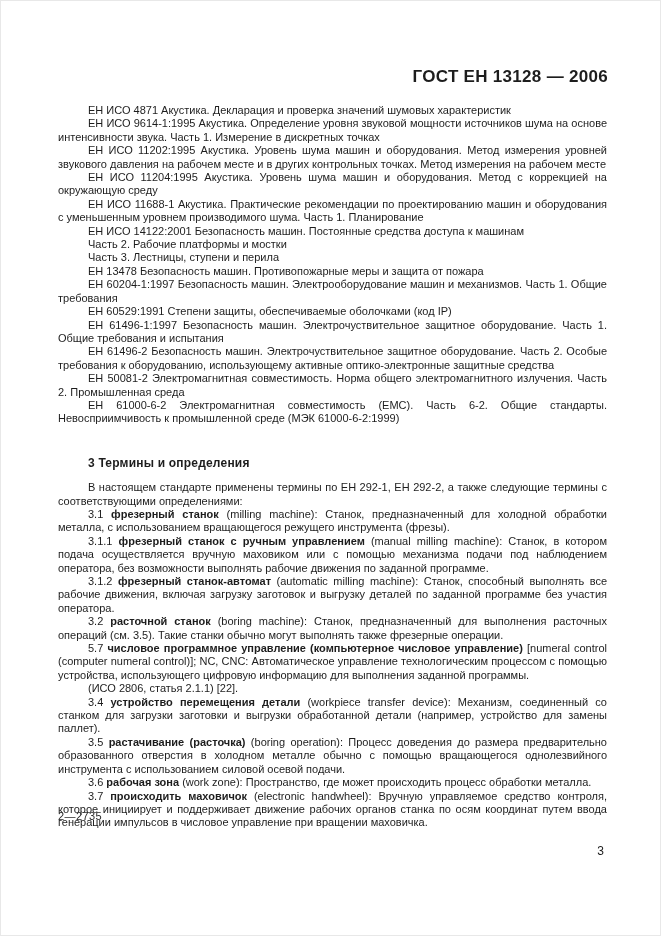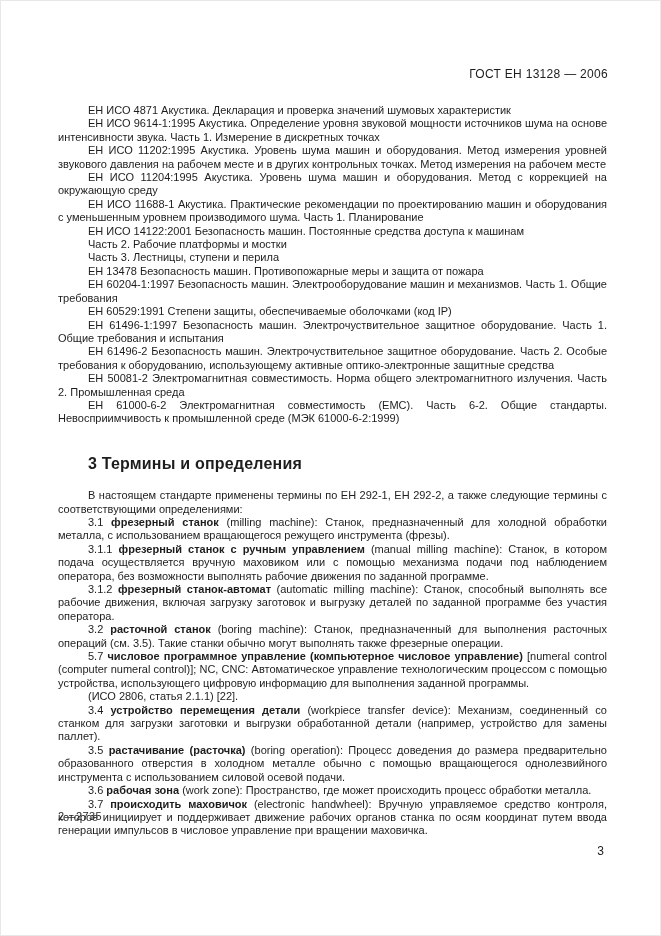--- a/index.html
+++ b/index.html
@@ -15,44 +15,44 @@
     box-sizing: border-box;
     border: 1px solid #e8e8e8;
     font-family: "Liberation Sans", sans-serif;
     color: #1d1d1d;
     overflow: hidden;
   }
   .doc-header {
     position: absolute;
     top: 66px;
     right: 52px;
-    font-size: 12px;
-    font-weight: normal;
+    font-size: 17px;
+    font-weight: bold;
     letter-spacing: 0.3px;
   }
   .content {
     position: absolute;
     left: 57px;
     top: 103px;
     width: 549px;
     font-size: 11px;
     line-height: 13.4px;
   }
   p.para {
     margin: 0;
     text-indent: 30px;
     text-align: justify;
   }
   p.para b {
     font-weight: bold;
   }
   h2.section-heading {
-    font-size: 16px;
+    font-size: 12px;
     font-weight: bold;
-    margin: 31px 0 19px 0;
+    margin: 31px 0 11px 0;
     text-indent: 30px;
     letter-spacing: 0.2px;
   }
   .footer-left {
     position: absolute;
     left: 57px;
     top: 809px;
     font-size: 11px;
     letter-spacing: 0.4px;
     color: #2a2a2a;

